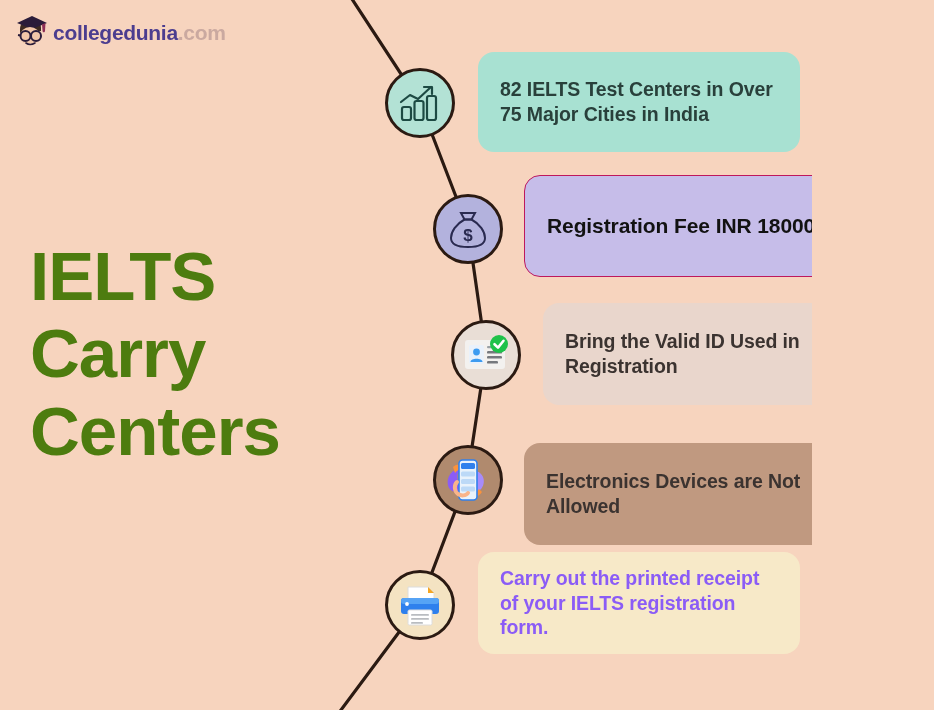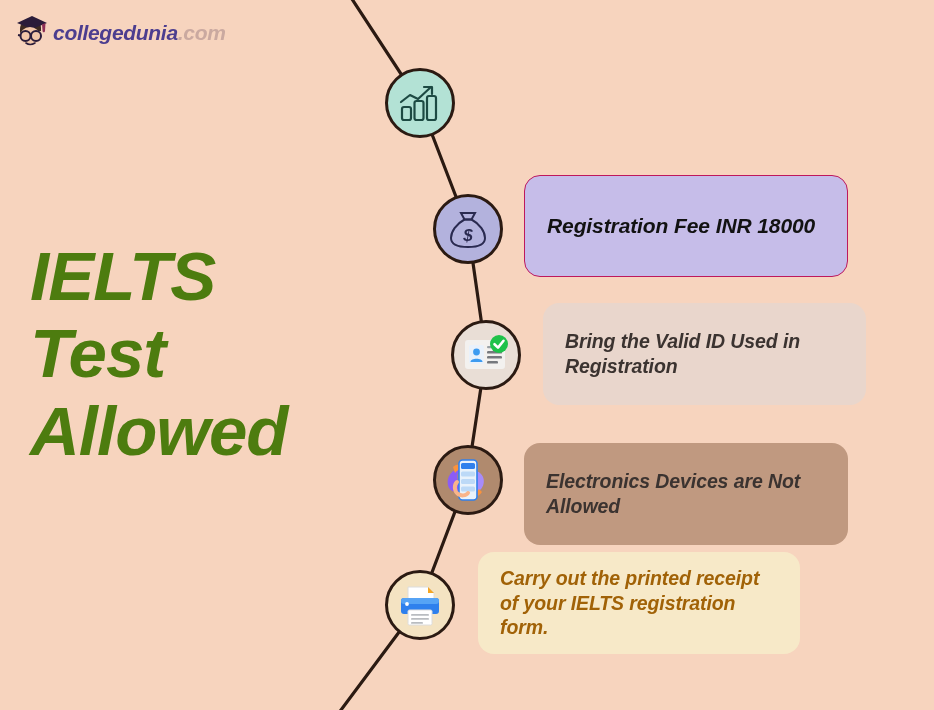--- a/index.html
+++ b/index.html
@@ -7,24 +7,23 @@
     width: 934px; height: 710px;
     overflow: hidden;
   }
   body {
     position: relative;
     background: #f7d4be;
     font-family: "Liberation Sans", sans-serif;
   }
   #stage {
     position: relative;
-    width: 934px;
+    width: 812px;
     height: 710px;
     overflow: hidden;
-    font-style: italic;
   }
 
   
   #logo {
     position: absolute;
     left: 12px; top: 12px;
     display: flex;
     align-items: center;
     height: 40px;
   }
@@ -84,21 +83,21 @@
   .card .txt {
     font-size: 19.5px;
     font-weight: 700;
     line-height: 1.28;
     letter-spacing: -0.1px;
     color: #3b3330;
   }
   .card.c2 { border: 1px solid #be185d; }
   .card.c2 .txt { color: #121212; font-size: 21px; }
   .card.c1 .txt { color: #29403b; }
-  .card.c5 .txt { color: #a16207; }
+  .card.c5 .txt { color: #8b5cf6; }
 </style>
 </head>
 <body>
 
 <div id="stage">
 
   <div id="logo">
     <span class="mark">
       <svg viewBox="0 0 40 40" width="40" height="40">
 
@@ -117,22 +116,22 @@
         <path d="M14 31 Q18 34 23 31" stroke="#2b1c3a" stroke-width="1.6" fill="none" stroke-linecap="round"></path>
       </svg>
     </span>
     <span class="word">
       <span>collegedunia</span><span class="tld">.com</span>
     </span>
   </div>
 
   <div id="title">
     <div>IELTS</div>
-    <div>Test</div>
-    <div>Allowed</div>
+    <div>Carry</div>
+    <div>Centers</div>
   </div>
 
   <svg id="path-svg" viewBox="0 0 934 710">
     <path d="M350,-4 L420,103 L468,228 L486,354 L467,480 L420,604 L338,714" fill="none" stroke="#2b1a12" stroke-width="3.2" stroke-linejoin="round"></path>
   </svg>
 
   <div class="node" style="left:385px; top:68px; width:70px; height:70px; background:#b3e2d5;">
     <span>
       <svg width="44" height="40" viewBox="0 0 44 40">
         <rect x="4" y="24" width="9" height="13" rx="2" fill="none" stroke="#1d4a43" stroke-width="2.2"></rect>
@@ -197,20 +196,23 @@
         <rect x="5" y="15" width="38" height="6" rx="3" fill="#56a3f5"></rect>
         <circle cx="11" cy="21" r="1.9" fill="#ffffff"></circle>
         <rect x="12" y="27" width="24" height="15" rx="1.5" fill="#ffffff" stroke="#dcdcdc" stroke-width="1"></rect>
         <rect x="15" y="31" width="18" height="1.8" rx="0.9" fill="#b9bcc0"></rect>
         <rect x="15" y="35" width="18" height="1.8" rx="0.9" fill="#b9bcc0"></rect>
         <rect x="15" y="39" width="12" height="1.8" rx="0.9" fill="#b9bcc0"></rect>
       </svg>
     </span>
   </div>
 
+  <div class="card c1" style="left:478px; top:52px; width:322px; height:100px; background:#a8e1d2;">
+    <div class="txt">82 IELTS Test Centers in Over 75 Major Cities in India</div>
+  </div>
 
   <div class="card c2" style="left:524px; top:175px; width:324px; height:102px; background:#c6bde9;">
     <div class="txt">Registration Fee INR 18000</div>
   </div>
 
   <div class="card c3" style="left:543px; top:303px; width:323px; height:102px; background:#e9d6cc;align-items:center;">
     <div class="txt">Bring the Valid ID Used in Registration</div>
   </div>
 
   <div class="card c4" style="left:524px; top:443px; width:324px; height:102px; background:#c09980;">

